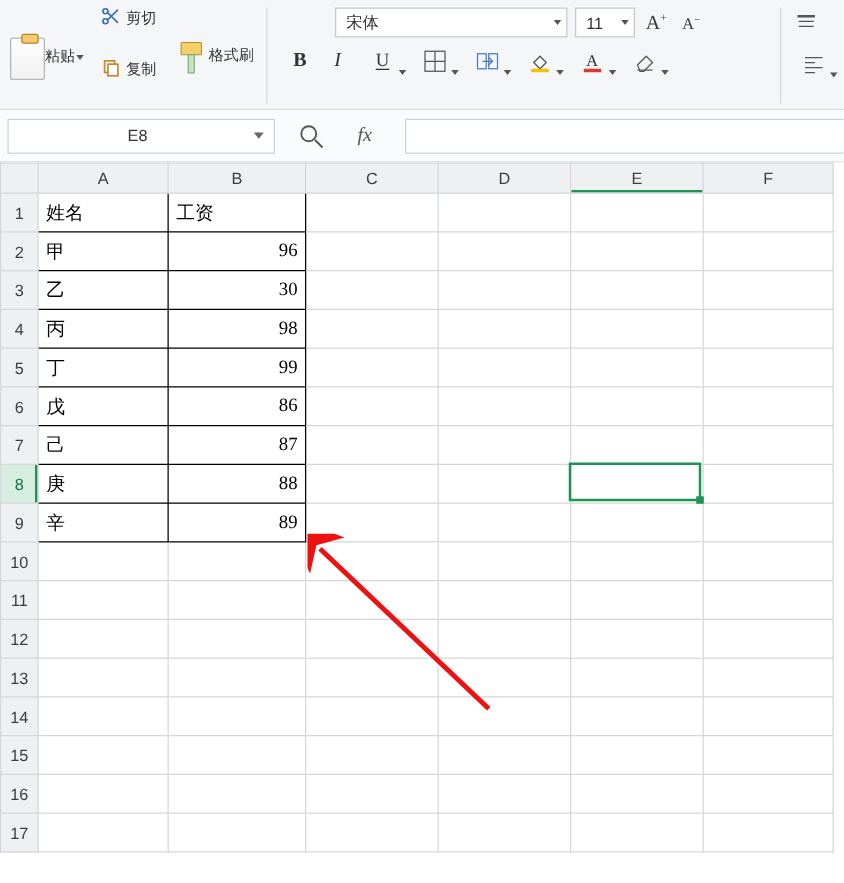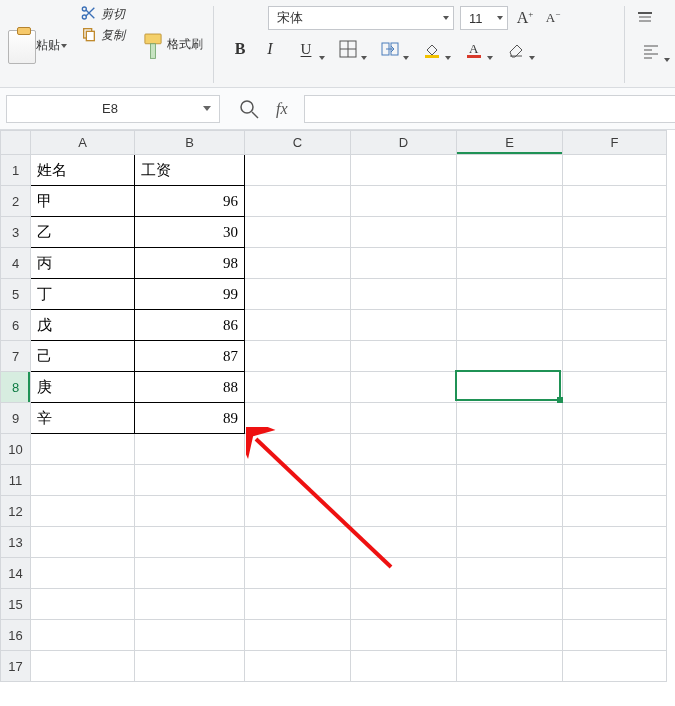--- a/index.html
+++ b/index.html
@@ -50,21 +50,21 @@
   .paste-label {
     font-size:12px; color:#333; margin-top:2px;
     display:flex; align-items:center; gap:1px;
   }
   .dd-caret {
     width:0;height:0;border-left:3px solid transparent;border-right:3px solid transparent;border-top:4px solid #555;
     display:inline-block;
   }
 
   .clip-side {
-    display:flex; flex-direction:column; gap:0; padding-top:2px;font-style:italic;
+    display:flex; flex-direction:column; gap:20px; padding-top:2px;
   }
   .clip-btn {
     display:flex; align-items:center; gap:4px;
     font-size:12px; color:#333;
     padding:1px 2px;
     border-radius:2px;
   }
   .scissors-icon svg, .copy-icon svg { width:16px; height:16px; }
   .format-painter-col {
     display:flex; flex-direction:row; align-items:center; justify-content:center;
@@ -86,21 +86,21 @@
 
   
   .font-group {
     flex:1;
     display:flex;
     flex-direction:column;
     gap:6px;
     padding:4px 2px 0 6px;
   }
   .font-row {
-    display:flex; align-items:center; gap:6px;padding-left:42px;
+    display:flex; align-items:flex-end; gap:6px;padding-left:42px;
   }
   .font-name-sel, .font-size-sel {
     height:24px;
     border:1px solid #c4c7cc;
     background:#fff;
     display:flex; align-items:center; justify-content:space-between;
     padding:0 4px 0 8px;
     font-size:13px; color:#333;
   }
   .font-name-sel{ width:186px; }
@@ -154,21 +154,21 @@
     gap:6px;
   }
   .name-box .val{
     font-size:13px; color:#333;
     flex:1; text-align:center;
   }
   .name-box .nb-caret{
     width:0;height:0;border-left:4px solid transparent;border-right:4px solid transparent;border-top:5px solid #666;
   }
   .fx-zone{
-    display:flex; align-items:center; gap:16px;
+    display:flex; align-items:center; gap:26px;
     flex:1;
   }
   .zoom-review{
     width:22px;height:22px;
   }
   .fx-label{
     font-style:italic; font-family:"Times New Roman",serif; font-size:16px; color:#555;
   }
   .formula-input{
     flex:1; height:28px;

